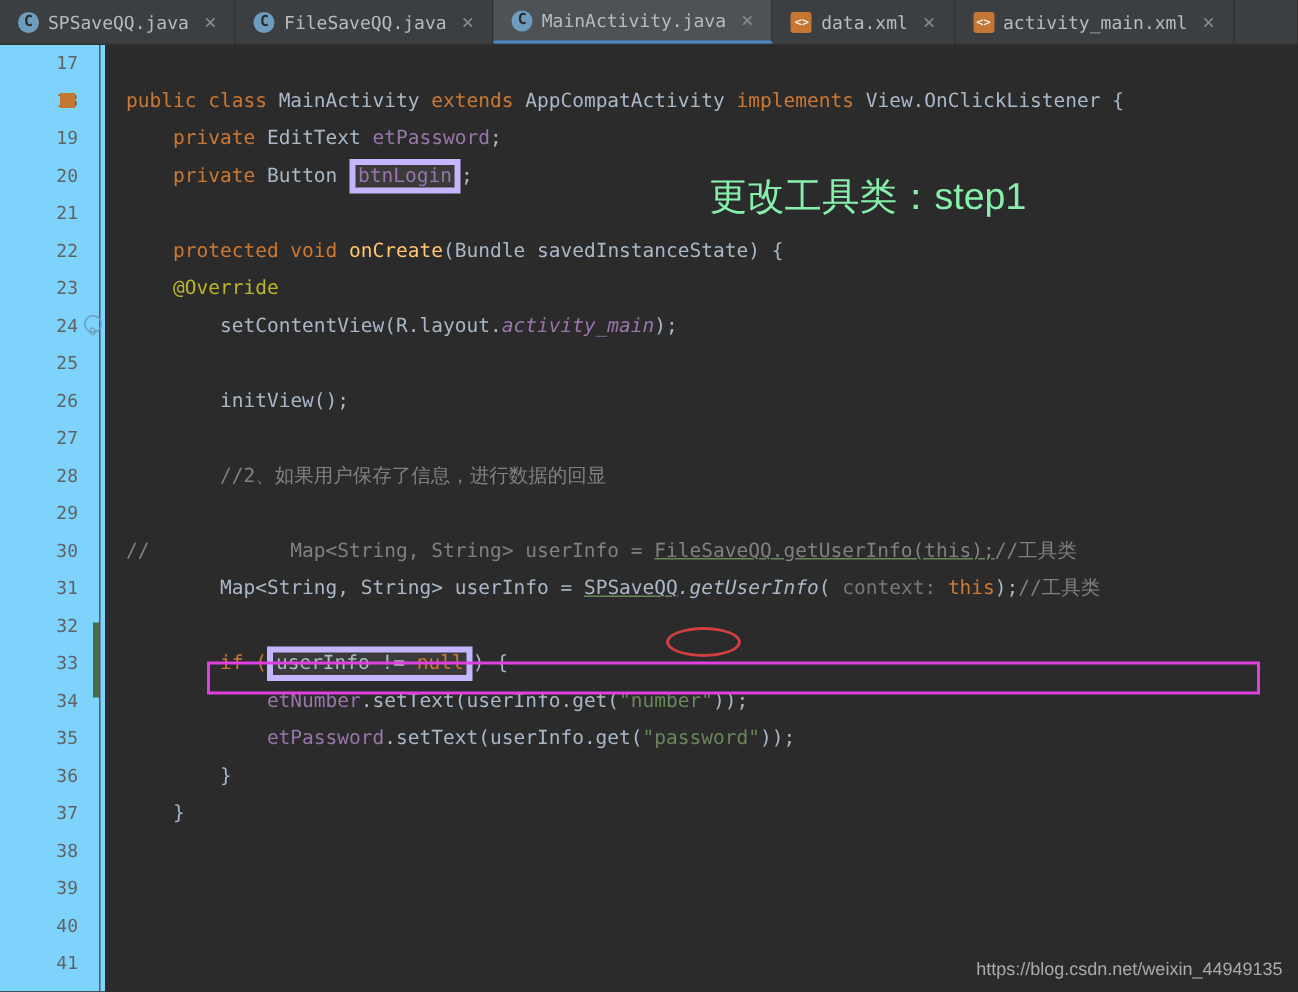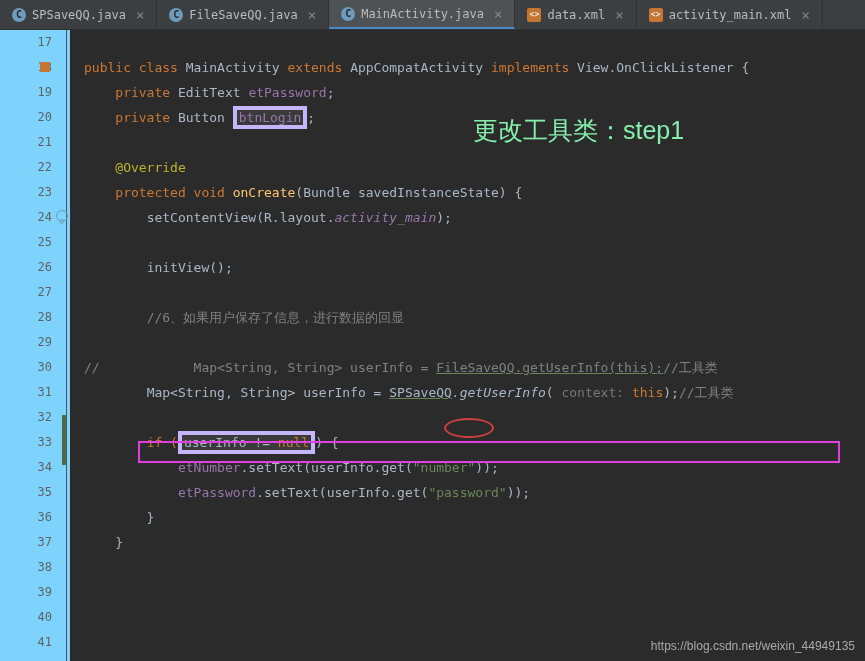--- a/index.html
+++ b/index.html
@@ -240,27 +240,27 @@
     <div class="gutter-line">40</div>
     <div class="gutter-line">41</div>
   </div>
   <div class="diff-marker"></div>
   <div class="code">
     <div class="line"></div>
     <div class="line"><span class="kw">public class </span><span>MainActivity </span><span class="kw">extends </span><span>AppCompatActivity </span><span class="kw">implements </span><span>View.OnClickListener {</span></div>
     <div class="line">    <span class="kw">private </span><span>EditText </span><span class="field">etPassword</span>;</div>
     <div class="line">    <span class="kw">private </span><span>Button </span><span class="field boxed">btnLogin</span>;</div>
     <div class="line"></div>
+    <div class="line">    <span class="kw">protected void </span><span class="method">onCreate</span><span>(Bundle savedInstanceState) {</span></div>
     <div class="line">    <span class="anno">@Override</span></div>
-    <div class="line">    <span class="kw">protected void </span><span class="method">onCreate</span><span>(Bundle savedInstanceState) {</span></div>
     <div class="line">        <span>setContentView(R.layout.</span><span class="field" style="font-style:italic">activity_main</span><span>);</span></div>
     <div class="line"></div>
     <div class="line">        <span>initView();</span></div>
     <div class="line"></div>
-    <div class="line">        <span class="comment">//6、如果用户保存了信息，进行数据的回显</span></div>
+    <div class="line">        <span class="comment">//2、如果用户保存了信息，进行数据的回显</span></div>
     <div class="line"></div>
     <div class="line"><span class="comment">//</span><span class="comment">            Map&lt;String, String&gt; userInfo = </span><span class="comment green-under">FileSaveQQ.getUserInfo(this);</span><span class="comment">//工具类</span></div>
     <div class="line">        <span>Map&lt;String, String&gt; userInfo = </span><span class="green-under">SPSaveQQ</span><span style="font-style:italic">.getUserInfo</span><span>( </span><span class="hint">context: </span><span class="kw">this</span><span>);</span><span class="comment">//工具类</span></div>
     <div class="line"></div>
     <div class="line">        <span class="kw">if (</span><span class="boxed"><span>userInfo != </span><span class="kw">null</span></span><span>) {</span></div>
     <div class="line">            <span class="field">etNumber</span><span>.setText(userInfo.get(</span><span class="str">"number"</span><span>));</span></div>
     <div class="line">            <span class="field">etPassword</span><span>.setText(userInfo.get(</span><span class="str">"password"</span><span>));</span></div>
     <div class="line">        }</div>
     <div class="line">    }</div>
     <div class="line"></div>

